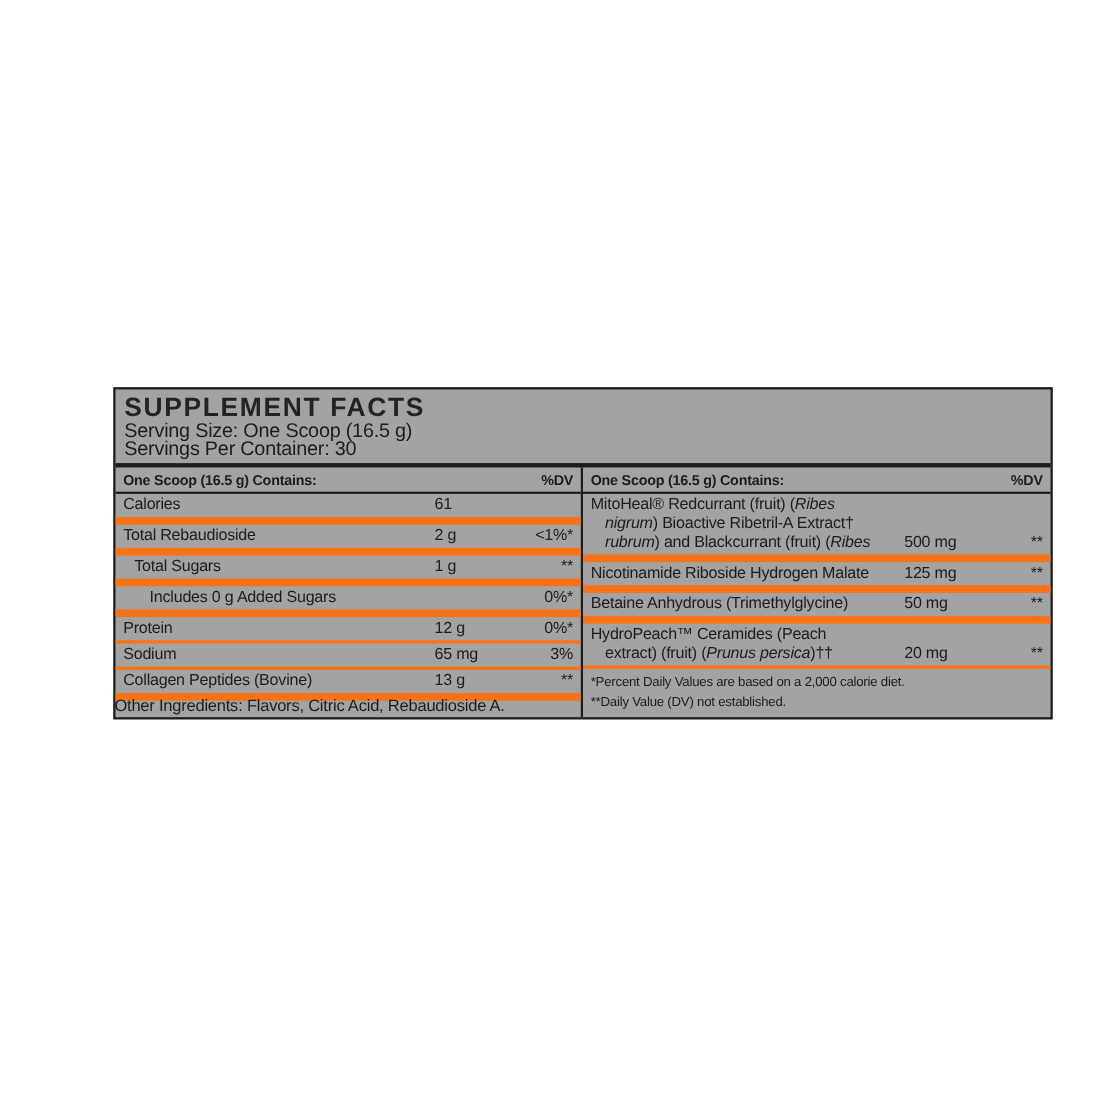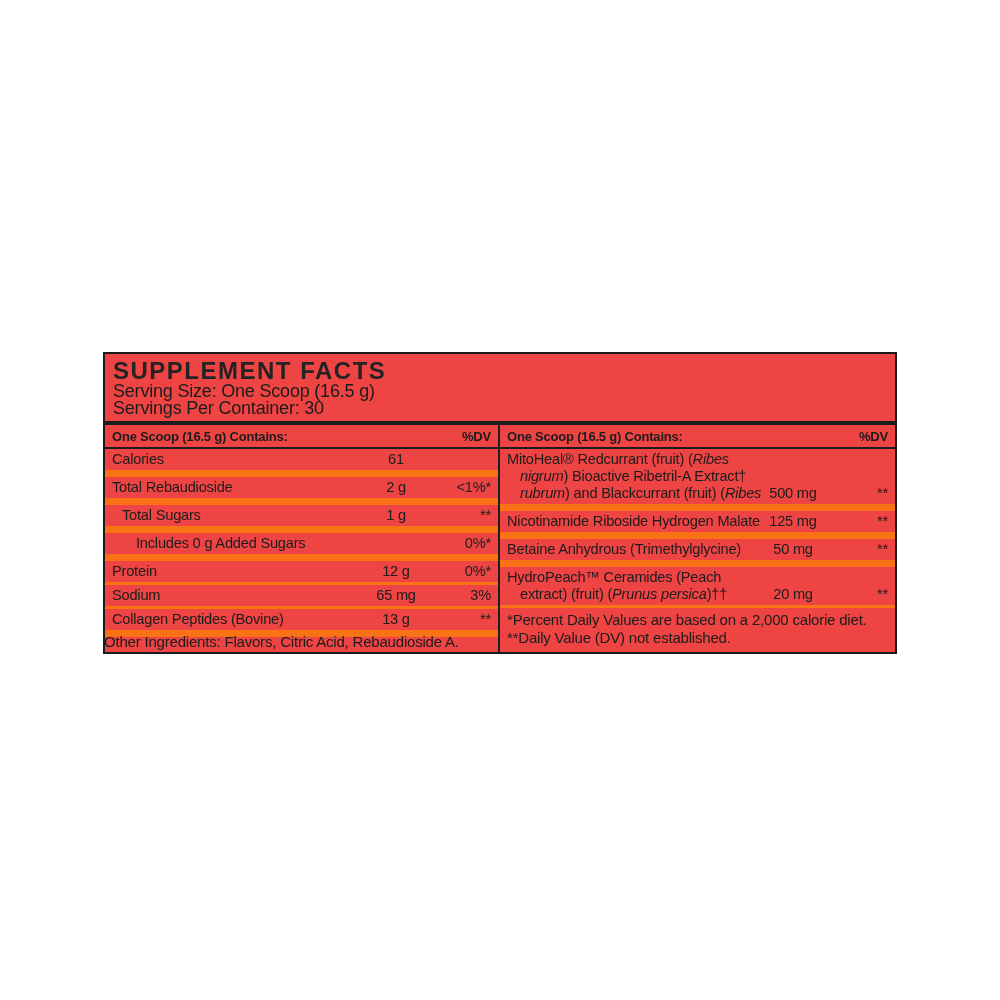--- a/index.html
+++ b/index.html
@@ -2,22 +2,22 @@
 <html><head>
 <meta charset="utf-8">
 <style>
   html,body{margin:0;padding:0;}
   body{
     width:1000px;height:1000px;background:#ffffff;position:relative;
     font-family:"Liberation Sans",sans-serif;color:#1c1c1c;
     -webkit-font-smoothing:antialiased;
   }
   .panel{
-    position:absolute;left:103px;top:352px;width:794px;min-height:276px;
-    border:2px solid #1c1c1c;box-sizing:border-box;background:#ef4444;
+    position:absolute;left:103px;top:352px;width:854px;min-height:276px;
+    border:2px solid #1c1c1c;box-sizing:border-box;background:#a3a3a3;
   }
   .panel-head{padding:5px 8px 4px 8px;}
   .sf-title{
     font-weight:bold;font-size:24px;line-height:24px;letter-spacing:1.5px;
     color:#232323;
   }
   .serv-line{font-size:18px;line-height:17px;letter-spacing:-0.2px;}
   .cols{display:flex;border-top:4px solid #1c1c1c;align-items:stretch;}
   .col{width:50%;box-sizing:border-box;display:flex;flex-direction:column;}
   .col-left{border-right:2px solid #1c1c1c;}
@@ -28,25 +28,25 @@
   }
   .frow{
     display:flex;align-items:flex-end;
     padding:2px 7px 2px 7px;border-bottom:7px solid #f97316;
     font-size:14.6px;line-height:17px;letter-spacing:-0.2px;
   }
   .frow.thick{border-bottom-width:3px;}
   .fname{flex:1;min-width:0;}
   .fname .fline{white-space:nowrap;}
   .fname .cont{padding-left:13px;}
-  .famt{width:62px;text-align:center;white-space:nowrap;flex:none;}
+  .famt{width:62px;text-align:left;white-space:nowrap;flex:none;}
   .fdv{width:64px;text-align:right;white-space:nowrap;flex:none;}
   .fillspace{flex:1;}
   .footnotes{
-    padding:3px 7px 5px 7px;font-size:15px;line-height:18px;letter-spacing:-0.2px;
+    padding:3px 7px 5px 7px;font-size:12px;line-height:18px;letter-spacing:-0.2px;
   }
   .other-ing{
     position:absolute;left:104px;top:633px;font-size:15px;letter-spacing:-0.2px;
   }
   i{}
 </style>
 </head>
 <body>
 
 <div class="panel">

